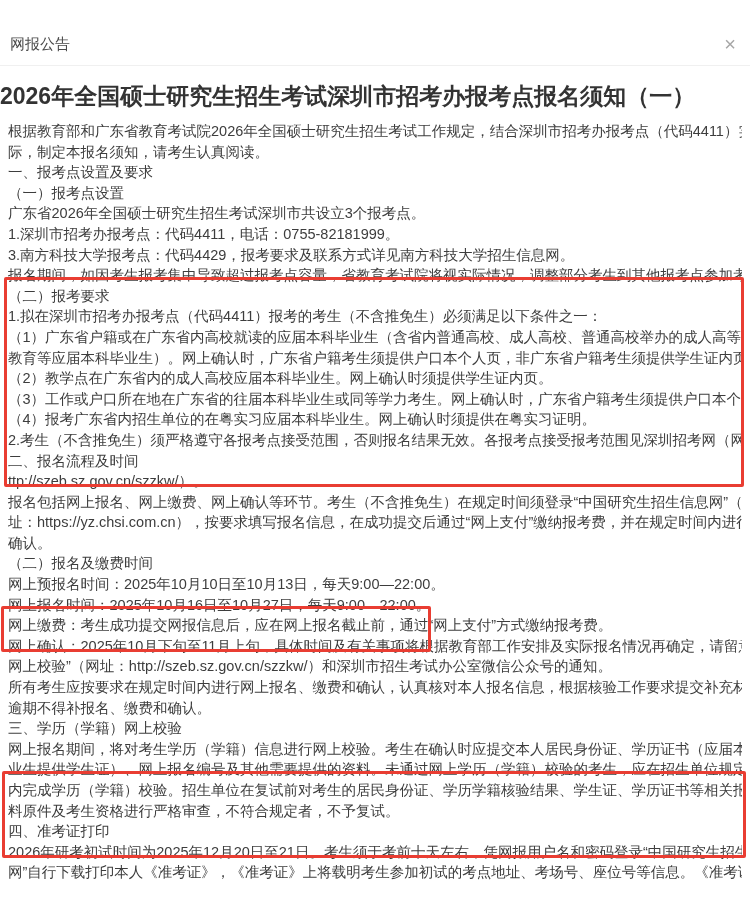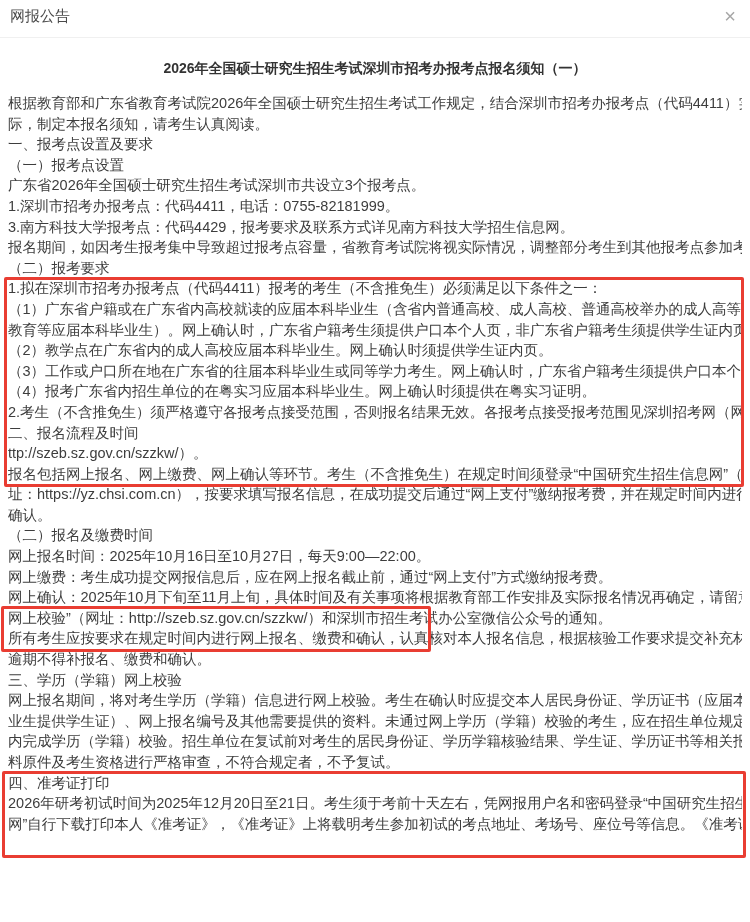--- a/index.html
+++ b/index.html
@@ -9,38 +9,38 @@
     color: #3d3d3d;
     position: relative;
   }
   .header {
     height: 38px;
     border-bottom: 1px solid #f0f0f0;
     display: flex;
     justify-content: space-between;
     align-items: flex-start;
     padding: 7px 14px 0 10px;
+    margin-top: 28px;
   }
   .header-title {
     font-size: 15px;
     color: #4a4a4a;
   }
   .close {
     font-size: 20px;
     line-height: 18px;
     color: #a6a6a6;
     cursor: pointer;
     font-weight: 300;
   }
   .doc-title {
     margin-top: 17px;
     height: 26px;
     line-height: 26px;
-    text-align: center;
-    font-size: 14px;
+    font-size: 23px;
     font-weight: bold;
     color: #333;
   }
   .doc {
     margin-top: 12px;
     padding: 0 8px;
   }
   .ln {
     height: 20.6px;
     line-height: 20.6px;
@@ -86,20 +86,21 @@
     <div class="ln">（2）教学点在广东省内的成人高校应届本科毕业生。网上确认时须提供学生证内页。</div>
     <div class="ln">（3）工作或户口所在地在广东省的往届本科毕业生或同等学力考生。网上确认时，广东省户籍考生须提供户口本个人</div>
     <div class="ln">（4）报考广东省内招生单位的在粤实习应届本科毕业生。网上确认时须提供在粤实习证明。</div>
     <div class="ln">2.考生（不含推免生）须严格遵守各报考点接受范围，否则报名结果无效。各报考点接受报考范围见深圳招考网（网址：h</div>
     <div class="ln">二、报名流程及时间</div>
     <div class="ln">ttp://szeb.sz.gov.cn/szzkw/）。</div>
     <div class="ln">报名包括网上报名、网上缴费、网上确认等环节。考生（不含推免生）在规定时间须登录“中国研究生招生信息网”（网</div>
     <div class="ln">址：https://yz.chsi.com.cn），按要求填写报名信息，在成功提交后通过“网上支付”缴纳报考费，并在规定时间内进行网上</div>
     <div class="ln">确认。</div>
     <div class="ln">（二）报名及缴费时间</div>
+    <div class="ln">网上预报名时间：2025年10月10日至10月13日，每天9:00—22:00。</div>
     <div class="ln">网上报名时间：2025年10月16日至10月27日，每天9:00—22:00。</div>
     <div class="ln">网上缴费：考生成功提交网报信息后，应在网上报名截止前，通过“网上支付”方式缴纳报考费。</div>
     <div class="ln">网上确认：2025年10月下旬至11月上旬，具体时间及有关事项将根据教育部工作安排及实际报名情况再确定，请留意“深</div>
     <div class="ln">网上校验”（网址：http://szeb.sz.gov.cn/szzkw/）和深圳市招生考试办公室微信公众号的通知。</div>
     <div class="ln">所有考生应按要求在规定时间内进行网上报名、缴费和确认，认真核对本人报名信息，根据核验工作要求提交补充材料，</div>
     <div class="ln">逾期不得补报名、缴费和确认。</div>
     <div class="ln">三、学历（学籍）网上校验</div>
     <div class="ln">网上报名期间，将对考生学历（学籍）信息进行网上校验。考生在确认时应提交本人居民身份证、学历证书（应届本科毕</div>
     <div class="ln">业生提供学生证）、网上报名编号及其他需要提供的资料。未通过网上学历（学籍）校验的考生，应在招生单位规定时间</div>
     <div class="ln">内完成学历（学籍）校验。招生单位在复试前对考生的居民身份证、学历学籍核验结果、学生证、学历证书等相关报名材</div>

